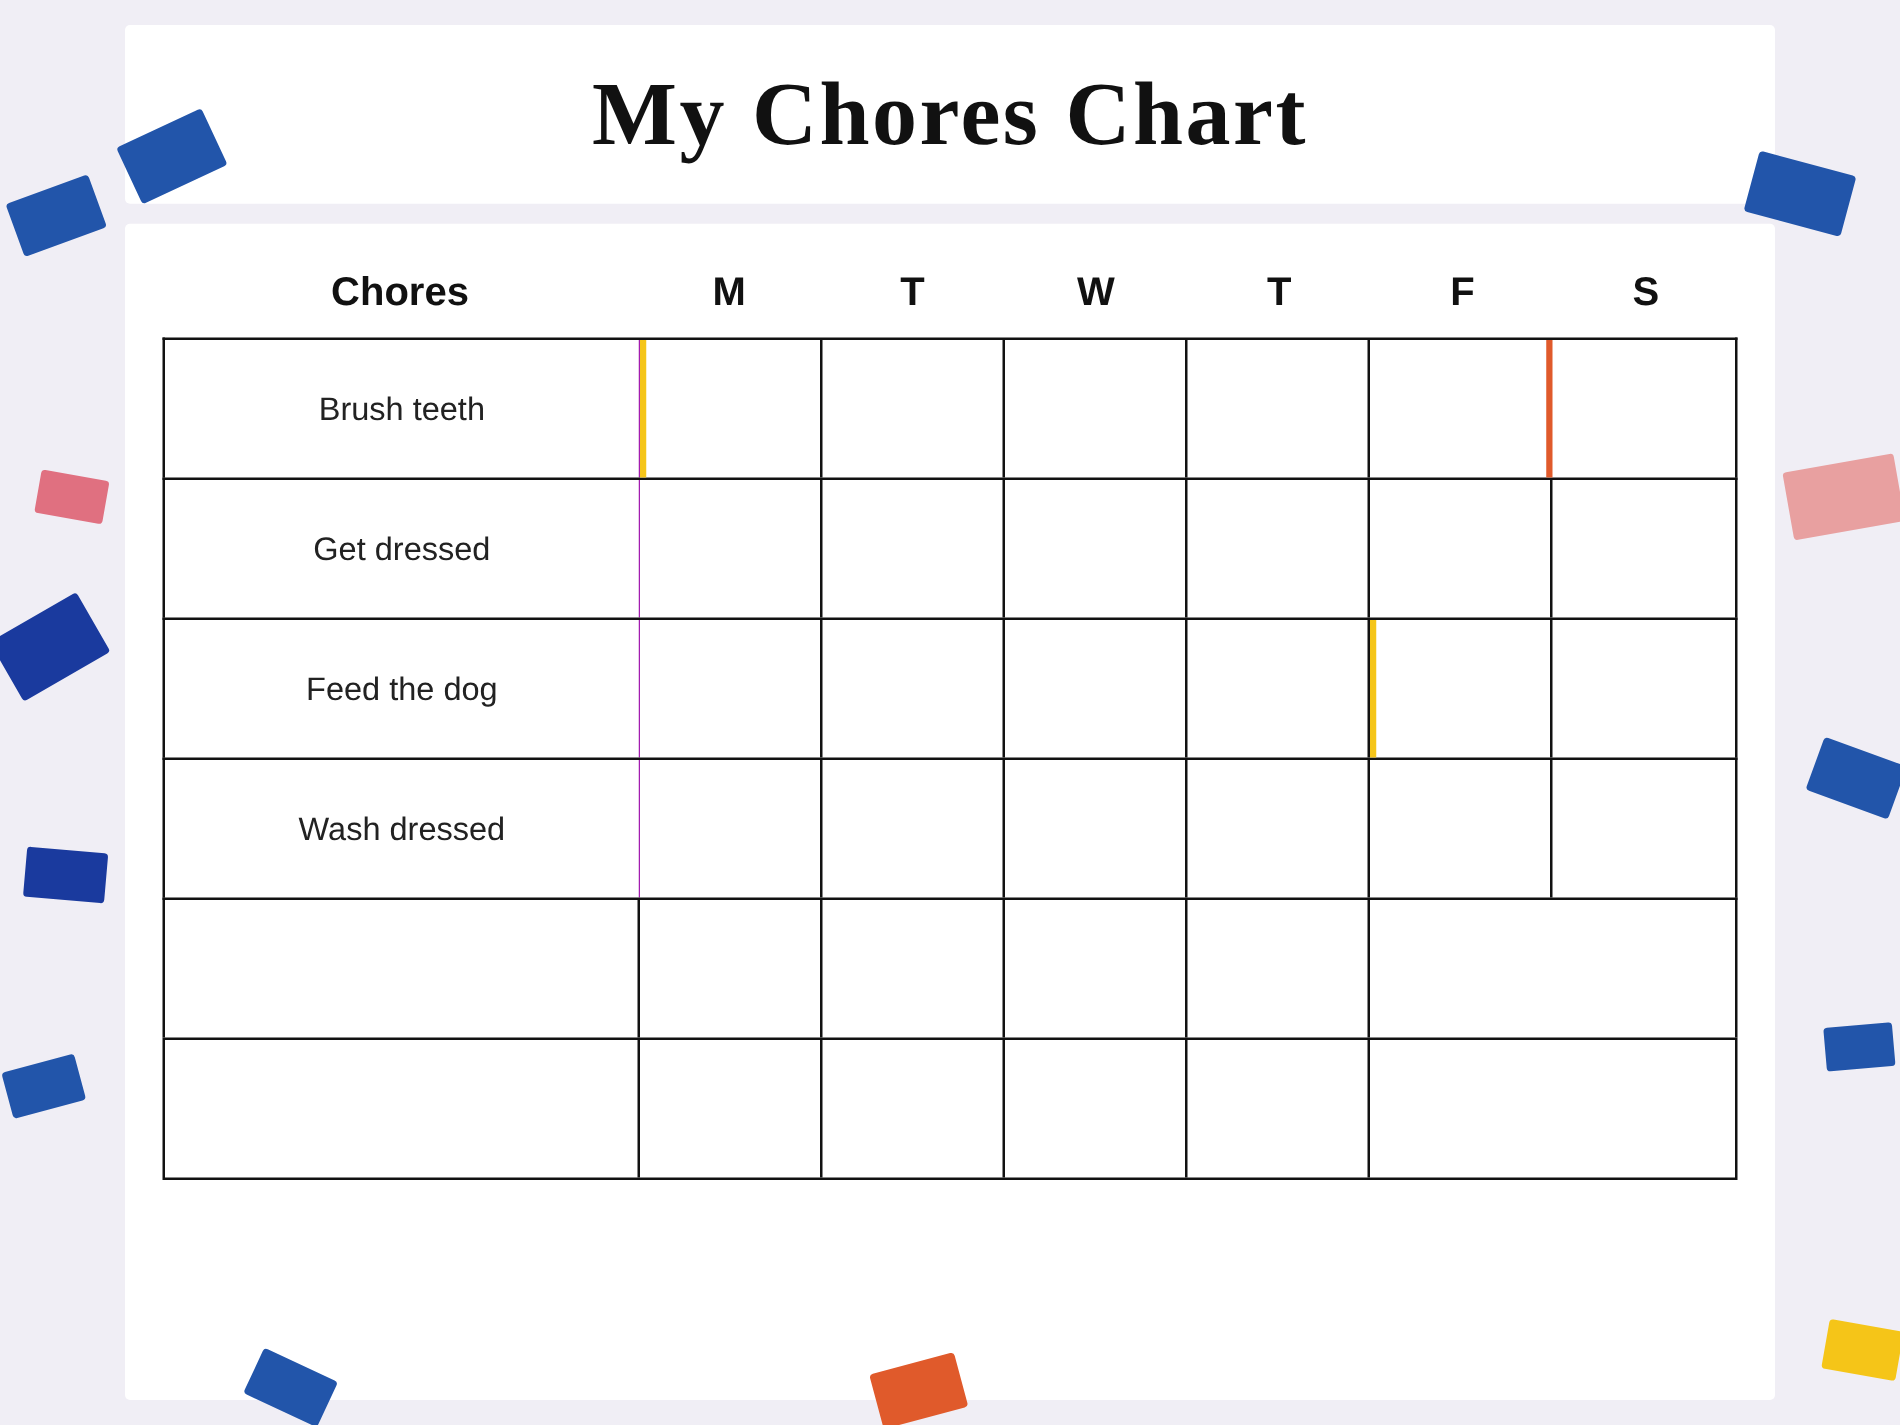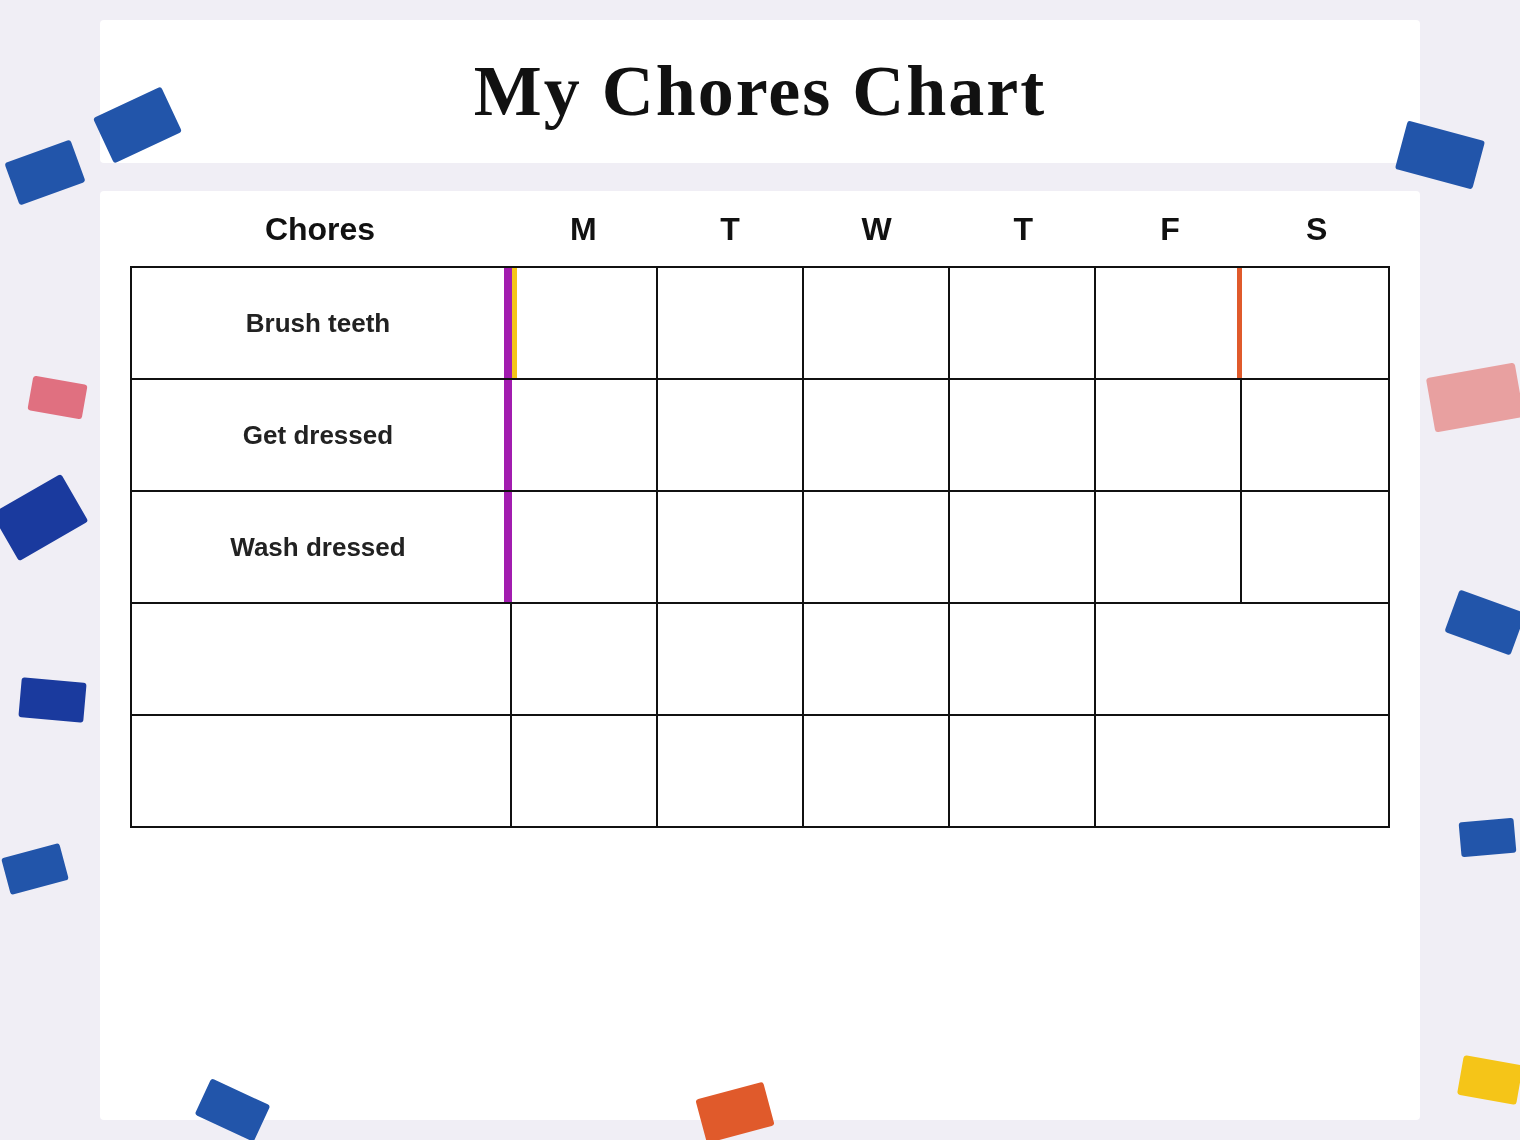--- a/index.html
+++ b/index.html
@@ -29,21 +29,21 @@
       flex-direction: column;
       align-items: center;
     }
 
     .title-bar {
       background: white;
       width: 100%;
       padding: 30px 20px;
       text-align: center;
       border-radius: 4px;
-      margin-bottom: 28px;
+      margin-bottom: 16px;
     }
 
     .title-bar h1 {
       font-family: 'Comic Sans MS', 'Chalkboard SE', cursive;
       font-size: 72px;
       font-weight: 900;
       color: #111;
       letter-spacing: 2px;
     }
 
@@ -53,20 +53,21 @@
       padding: 20px 30px 30px;
       border-radius: 4px;
       flex: 1;
     }
 
     .chart-header {
       display: grid;
       grid-template-columns: 380px repeat(6, 1fr);
       margin-bottom: 8px;
       padding: 0 0 10px 0;
+      margin-top: 16px;
     }
 
     .chart-header .col-label {
       text-align: center;
       font-family: 'Arial Black', Arial, sans-serif;
       font-size: 32px;
       font-weight: 900;
       color: #111;
     }
 
@@ -96,23 +97,22 @@
 
     .chore-cell {
       padding: 18px 20px;
       font-size: 26px;
       font-family: Arial, sans-serif;
       color: #222;
       text-align: center;
       display: flex;
       align-items: center;
       justify-content: center;
-      border-right: 8px solid #a21caf;
+      border-right: 1px solid #a21caf;
       min-height: 110px;
-      font-weight: bold;
     }
 
     .day-cell {
       border-right: 2px solid #111;
       min-height: 110px;
       position: relative;
     }
 
     .day-cell:last-child {
       border-right: none;
@@ -159,20 +159,29 @@
       <div class="chart-row">
         <div class="chore-cell">Get dressed</div>
         <div class="day-cell"></div>
         <div class="day-cell"></div>
         <div class="day-cell"></div>
         <div class="day-cell"></div>
         <div class="day-cell"></div>
         <div class="day-cell"></div>
       </div>
 
+      <div class="chart-row">
+        <div class="chore-cell">Feed the dog</div>
+        <div class="day-cell"></div>
+        <div class="day-cell"></div>
+        <div class="day-cell"></div>
+        <div class="day-cell"></div>
+        <div class="day-cell accent-yellow-left-thick"></div>
+        <div class="day-cell"></div>
+      </div>
 
       <div class="chart-row">
         <div class="chore-cell">Wash dressed</div>
         <div class="day-cell"></div>
         <div class="day-cell"></div>
         <div class="day-cell"></div>
         <div class="day-cell"></div>
         <div class="day-cell"></div>
         <div class="day-cell"></div>
       </div>

